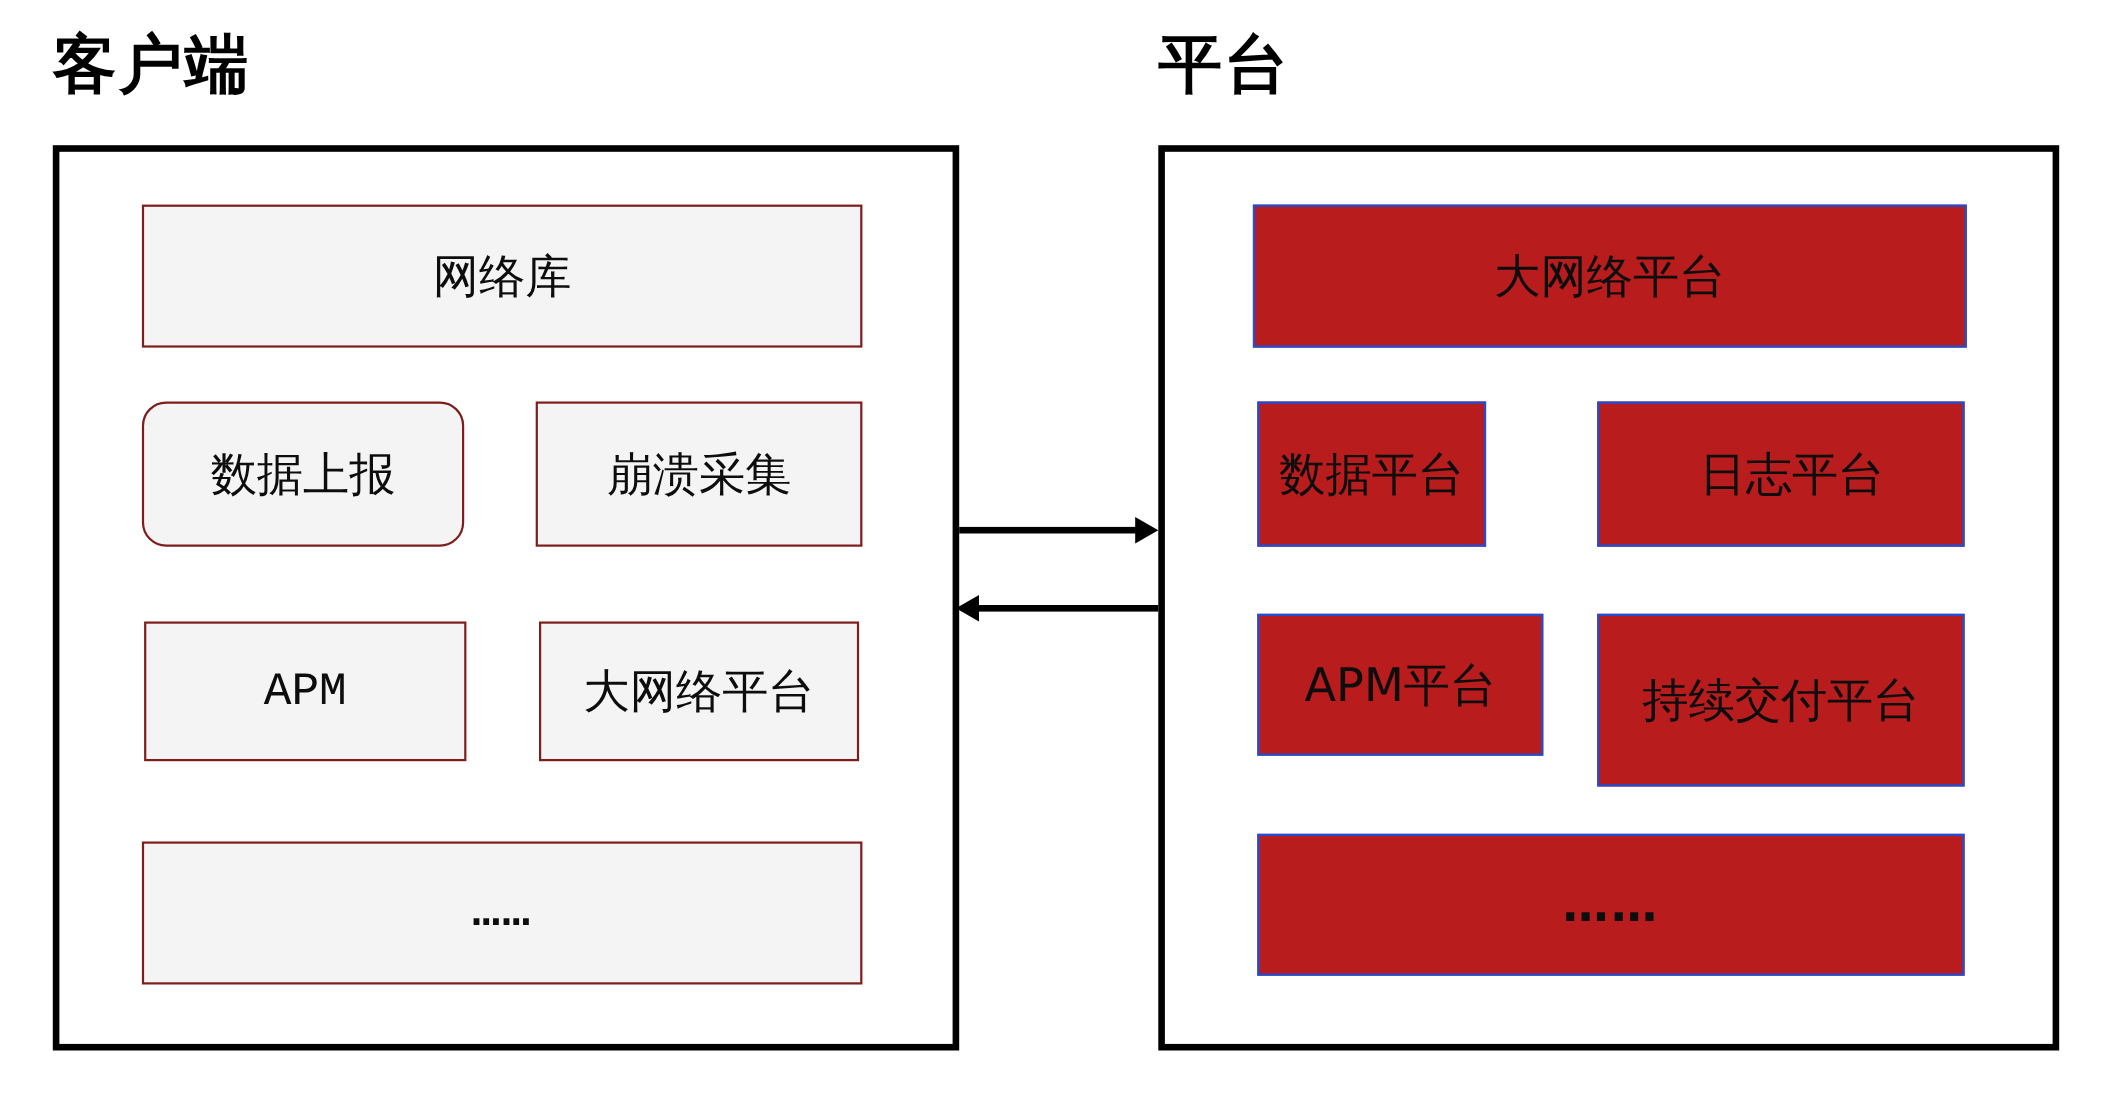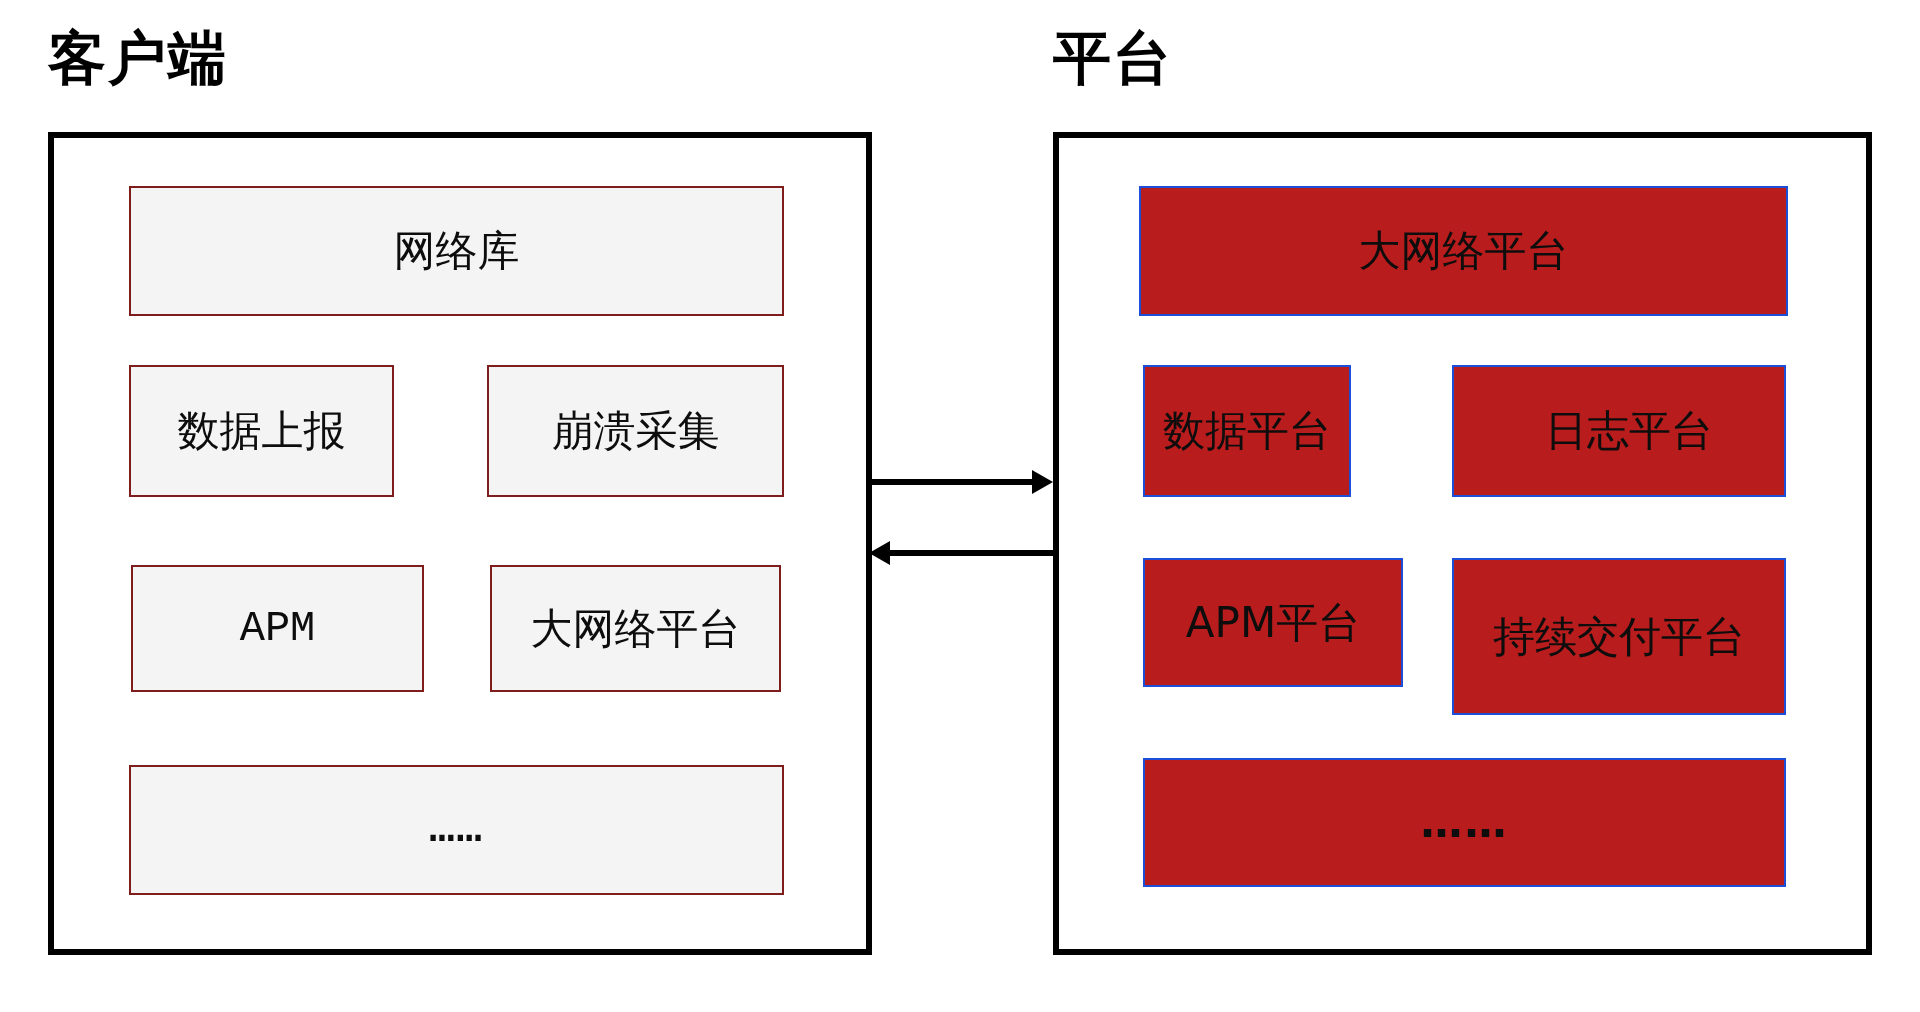--- a/index.html
+++ b/index.html
@@ -53,21 +53,21 @@
     font-family: Liberation Mono, monospace;
   }
   .platform-box {
     background: #b91c1c;
     border: 2px solid #1d4ed8;
   }
   .dots { font-weight: bold; letter-spacing: 2px; }
 
   
   .c-net   { left: 75px;  top: 48px;  width: 655px; height: 130px; }
-  .c-data  { left: 75px;  top: 227px; width: 265px; height: 132px; }
+  .c-data  { left: 75px;  top: 227px; width: 293px; height: 132px; border-radius: 22px; }
   .c-log   { left: 433px; top: 227px; width: 297px; height: 132px; }
   .c-apm   { left: 77px;  top: 427px; width: 293px; height: 127px; }
   .c-crash { left: 436px; top: 427px; width: 291px; height: 127px; }
   .c-more  { left: 75px;  top: 627px; width: 655px; height: 130px; }
 
   
   .p-bignet { left: 80px;  top: 48px;  width: 649px; height: 130px; }
   .p-data   { left: 84px;  top: 227px; width: 208px; height: 132px; }
   .p-log    { left: 393px; top: 227px; width: 334px; height: 132px; padding-left: 20px; }
   .p-apm    { left: 84px;  top: 420px; width: 260px; height: 129px; }

